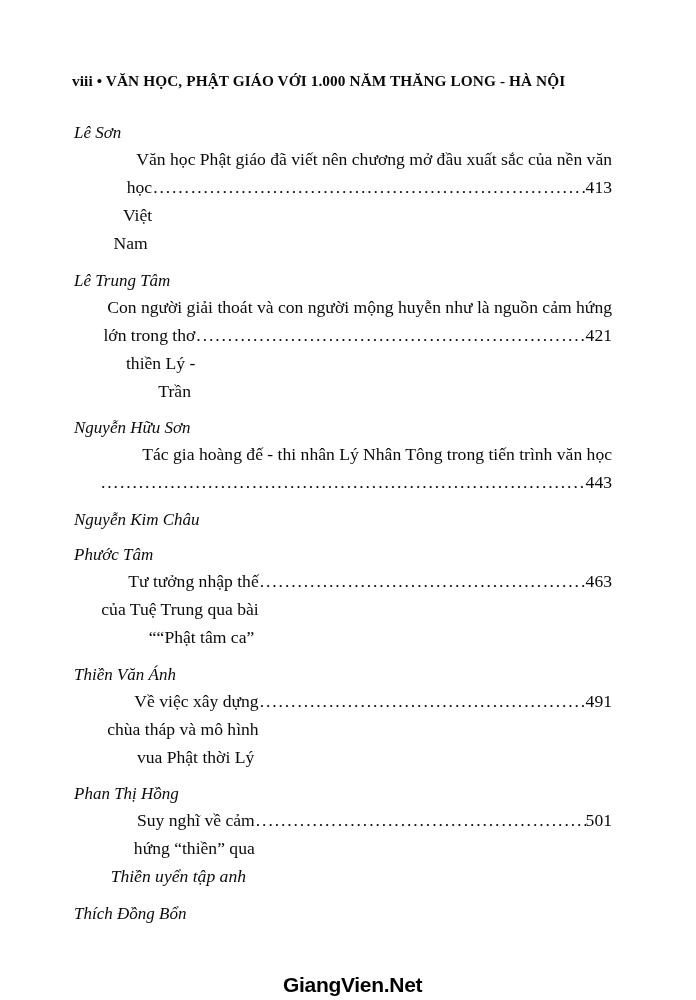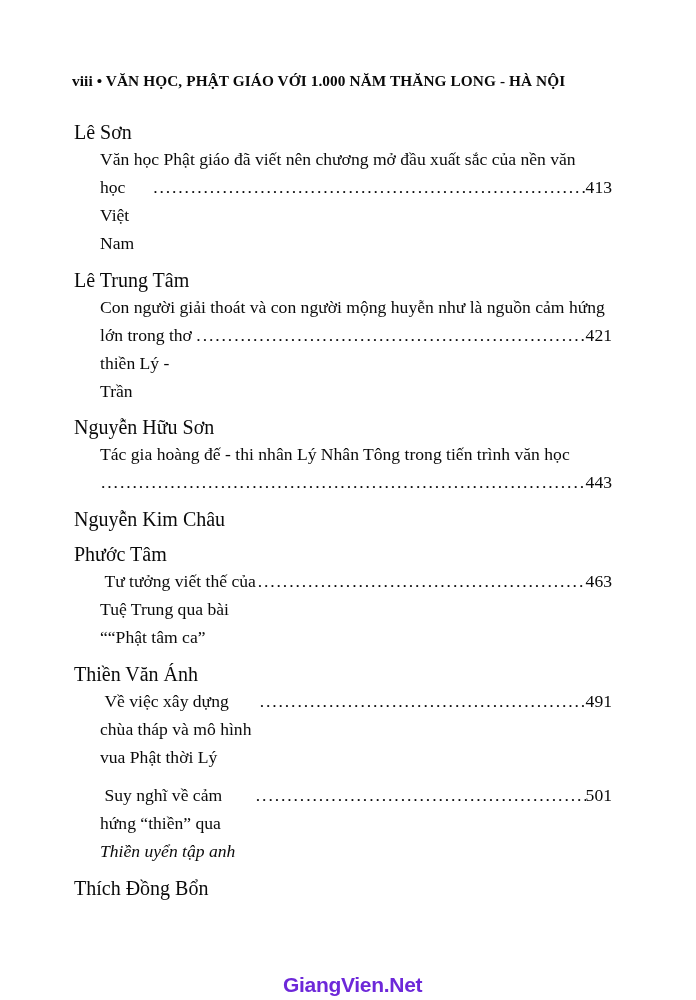--- a/index.html
+++ b/index.html
@@ -42,37 +42,39 @@
     top: 78px;
     left: 72px;
     width: 540px;
   }
 
   .entry {
     margin-bottom: 10.5px;
   }
 
   .author {
-    font-size: 20px;
+    font-style: italic;
+    font-size: 17px;
     line-height: 25px;
     padding-left: 2px;
     white-space: nowrap;
   }
 
   .title-block {
     padding-left: 28px;
     font-size: 17.6px;
     line-height: 28px;
   }
 
   
   .tline {
     display: flex;
     align-items: baseline;
     width: 100%;
+    text-align: right;
   }
   .tline .txt {
     flex: 0 1 auto;
     white-space: pre-wrap;
   }
   .tline .leader {
     flex: 1 1 auto;
     overflow: hidden;
     white-space: nowrap;
     letter-spacing: 1.9px;
@@ -96,21 +98,21 @@
   .ital { font-style: italic; }
 
   
   .watermark {
     position: absolute;
     left: 283px;
     top: 931px;
     font-family: "Liberation Sans", "DejaVu Sans", sans-serif;
     font-size: 21px;
     font-weight: bold;
-    color: #6d28d9;
+    color: #000000;
     letter-spacing: -0.3px;
     pointer-events: none;
     white-space: nowrap;
   }
 </style>
 </head>
 <body>
 
 <div class="page">
 
@@ -154,39 +156,40 @@
     </div>
 
     <div class="entry">
       <div class="author">Nguyễn Kim Châu</div>
     </div>
 
     <div class="entry">
       <div class="author">Phước Tâm</div>
       <div class="title-block">
         <div class="tline">
-          <span class="txt"> Tư tưởng viết thế của Tuệ Trung qua bài ““Phật tâm ca” </span>
+          <span class="txt"> Tư tưởng nhập thế của Tuệ Trung qua bài ““Phật tâm ca” </span>
           <span class="leader"></span>
           <span class="pageno">463</span>
         </div>
       </div>
     </div>
 
     <div class="entry">
       <div class="author">Thiền Văn Ánh</div>
       <div class="title-block">
         <div class="tline">
           <span class="txt"> Về việc xây dựng chùa tháp và mô hình vua Phật thời Lý </span>
           <span class="leader"></span>
           <span class="pageno">491</span>
         </div>
       </div>
     </div>
 
     <div class="entry">
+      <div class="author">Phan Thị Hồng</div>
       <div class="title-block">
         <div class="tline">
           <span class="txt"><span> Suy nghĩ về cảm hứng “thiền” qua </span><span class="ital">Thiền uyển tập anh</span><span>  </span></span>
           <span class="leader"></span>
           <span class="pageno">501</span>
         </div>
       </div>
     </div>
 
     <div class="entry">

